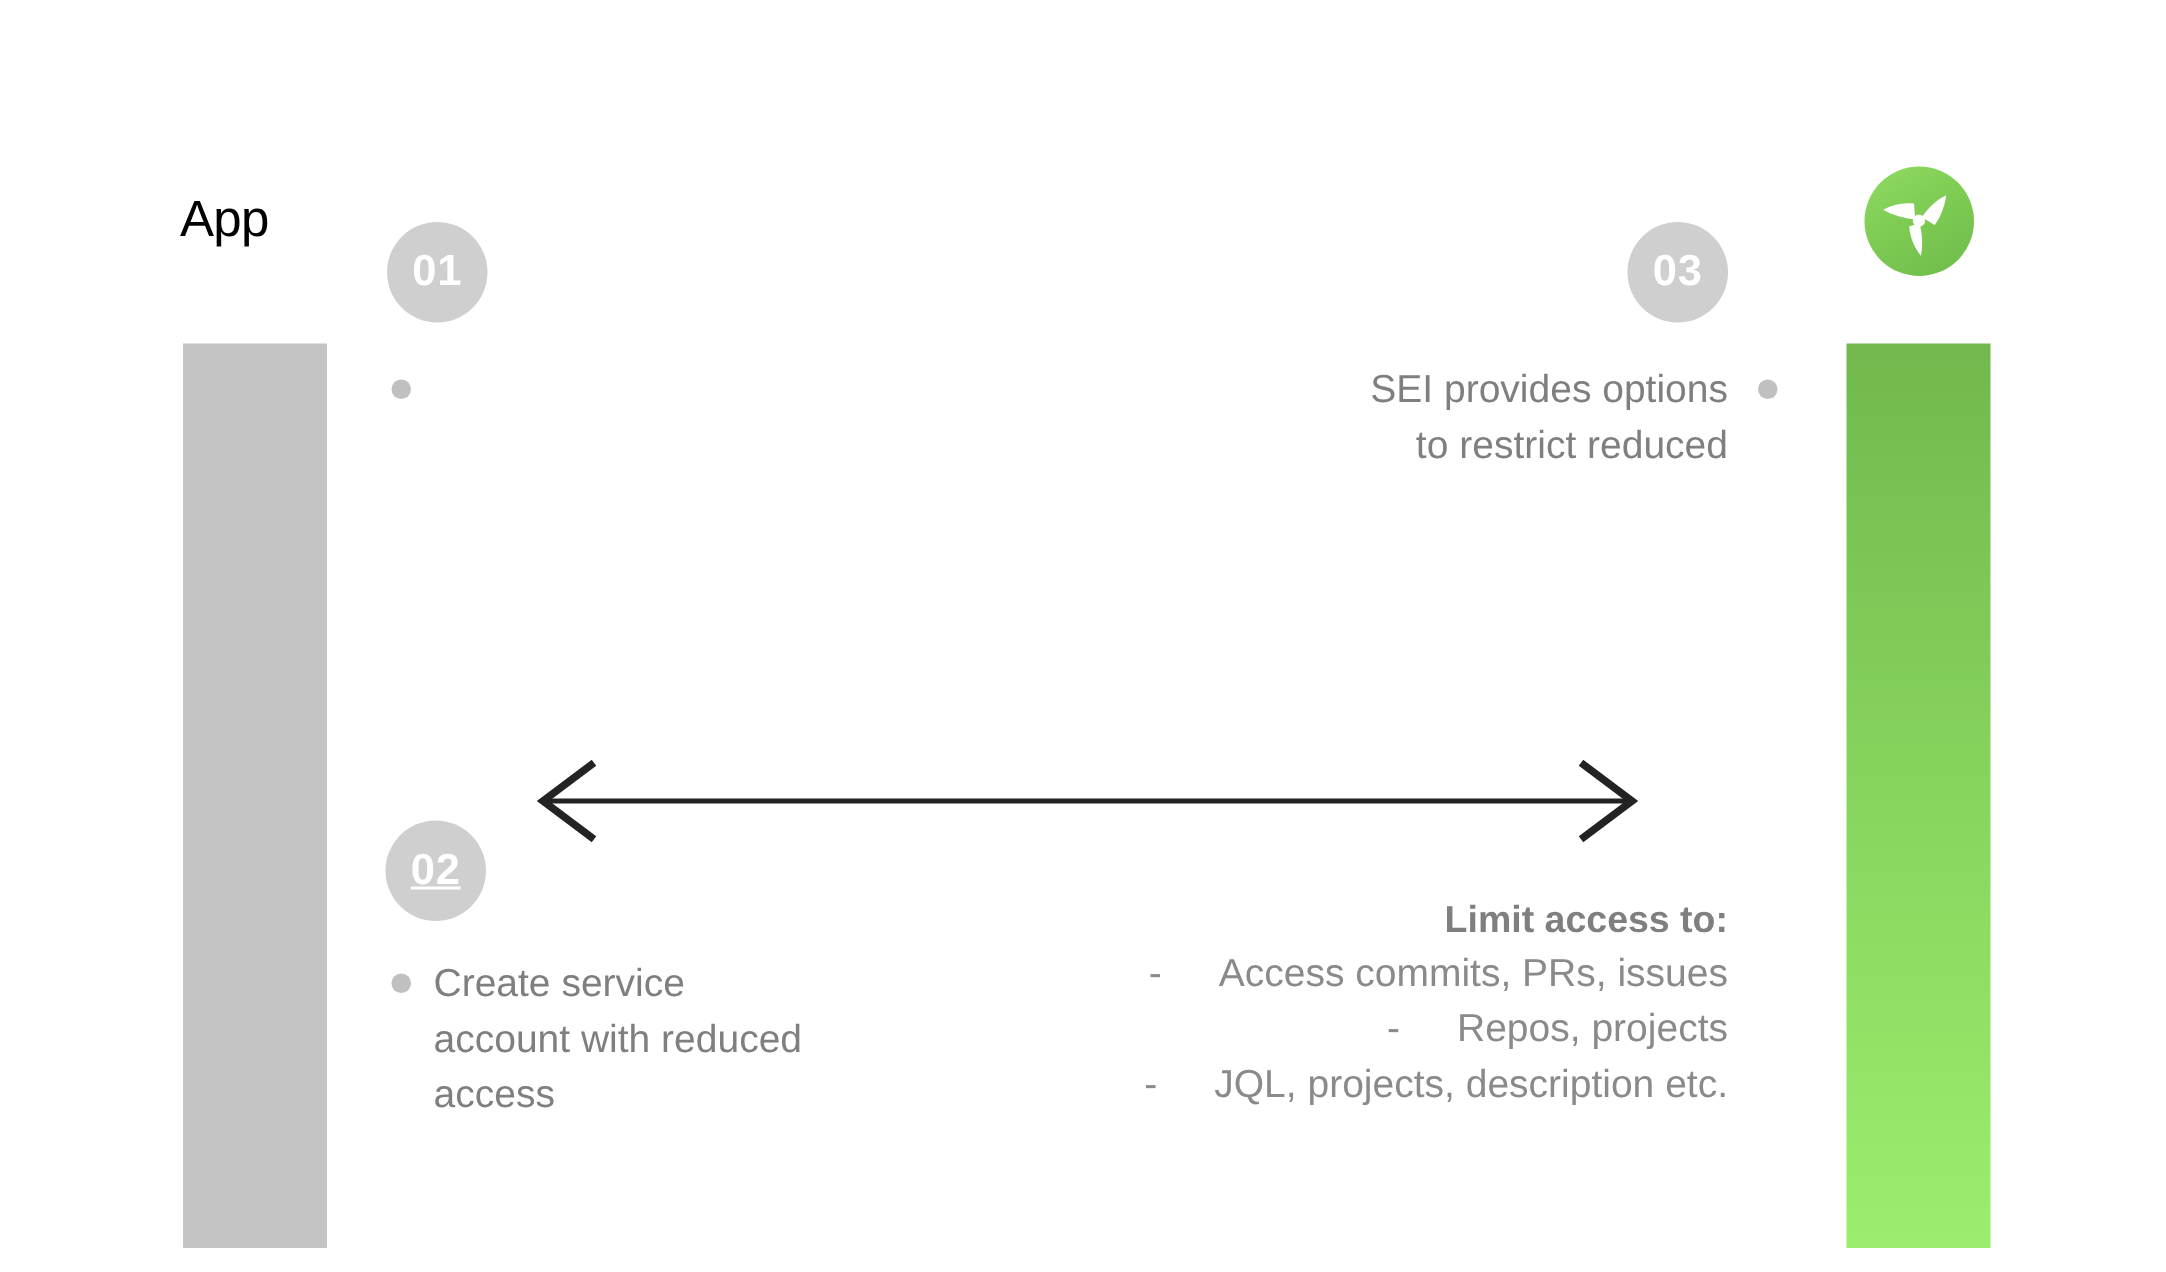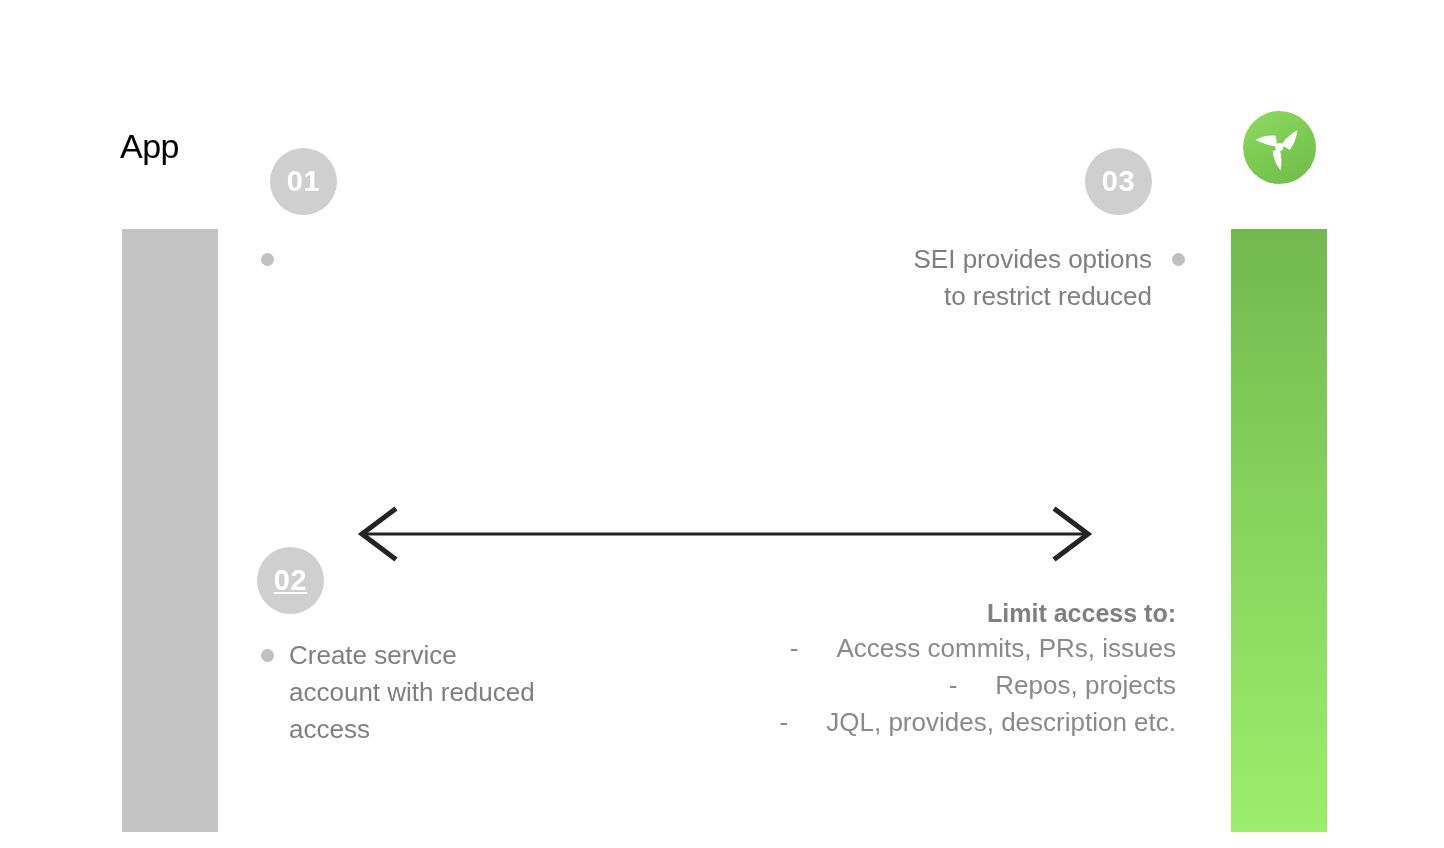--- a/index.html
+++ b/index.html
@@ -50,21 +50,21 @@
     border-radius: 50%;
     background: #cfcfcf;
     color: #ffffff;
     font-size: 29px;
     font-weight: 700;
     display: flex;
     align-items: center;
     justify-content: center;
     letter-spacing: 0.5px;
   }
-  .badge-01 { left: 270px;  top: 148px; }
+  .badge-01 { left: 258px;  top: 148px; }
   .badge-02 { left: 257px;  top: 547px; text-decoration: underline; }
   .badge-03 { left: 1085px; top: 148px; }
 
   
   .step-text {
     position: absolute;
     font-size: 26px;
     line-height: 37px;
     color: #7f7f7f;
     font-weight: 400;
@@ -94,21 +94,21 @@
     left: 350px;
     top: 505px;
     width: 750px;
     height: 58px;
   }
   .arrow-wrap svg { display: block; }
 
   
   .limit-block {
     position: absolute;
-    left: 624px;
+    left: 600px;
     top: 596px;
     width: 552px;
     text-align: right;
   }
   .limit-heading {
     font-size: 25px;
     line-height: 34px;
     font-weight: 700;
     color: #7f7f7f;
   }
@@ -182,16 +182,16 @@
       <line x1="12" y1="29" x2="738" y2="29" stroke="#232323" stroke-width="3.2"></line>
       <polyline points="44,5 12,29 44,53" fill="none" stroke="#232323" stroke-width="5" stroke-linecap="square" stroke-linejoin="miter"></polyline>
       <polyline points="706,5 738,29 706,53" fill="none" stroke="#232323" stroke-width="5" stroke-linecap="square" stroke-linejoin="miter"></polyline>
     </svg>
   </div>
 
   <div class="limit-block">
     <div class="limit-heading">Limit access to:</div>
     <div class="limit-item"><span class="dash">-</span><span>Access commits, PRs, issues</span></div>
     <div class="limit-item"><span class="dash">-</span><span>Repos, projects</span></div>
-    <div class="limit-item"><span class="dash">-</span><span>JQL, provides, description etc.</span></div>
+    <div class="limit-item"><span class="dash">-</span><span>JQL, projects, description etc.</span></div>
   </div>
 
 </div>
 
 </body></html>

